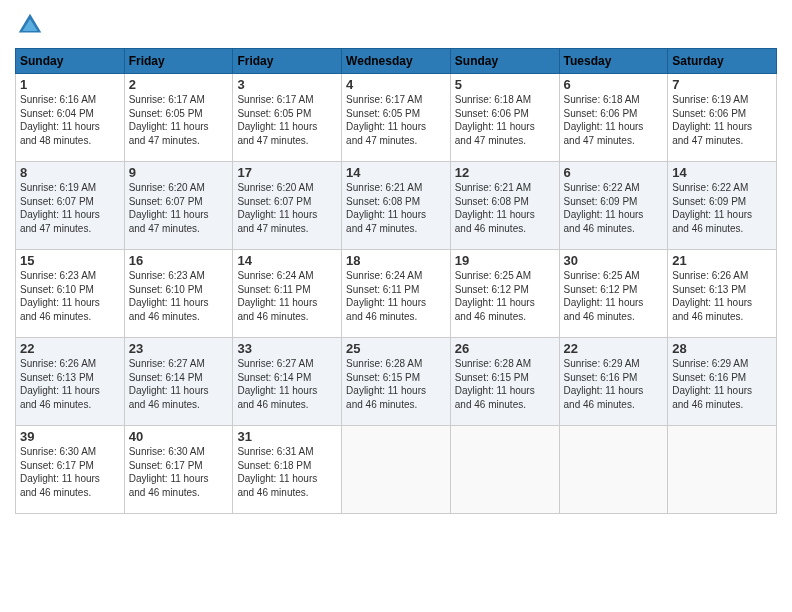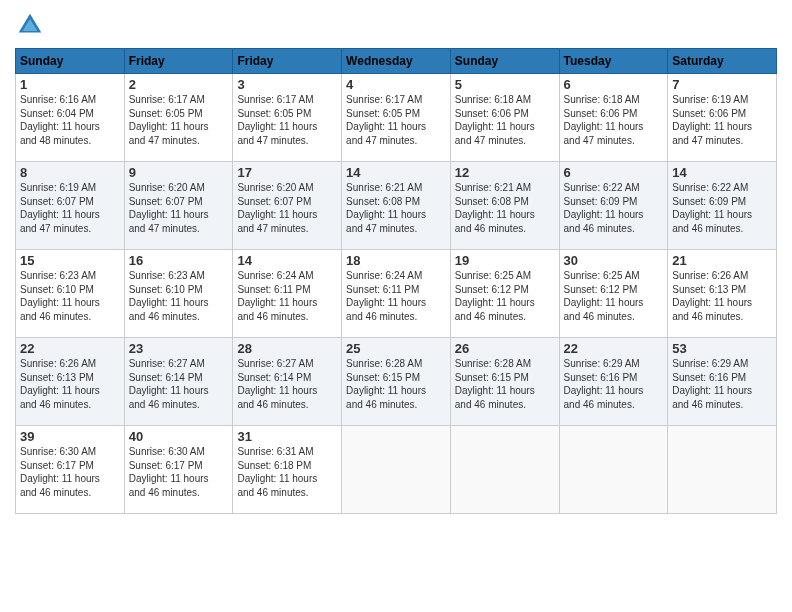--- a/index.html
+++ b/index.html
@@ -296,21 +296,21 @@
 and 46 minutes.</div>
           </td>
           <td>
             <span class="day-num">23</span>
             <div class="day-info" style="white-space: pre-line;">Sunrise: 6:27 AM
 Sunset: 6:14 PM
 Daylight: 11 hours
 and 46 minutes.</div>
           </td>
           <td>
-            <span class="day-num">28</span>
+            <span class="day-num">33</span>
             <div class="day-info" style="white-space: pre-line;">Sunrise: 6:27 AM
 Sunset: 6:14 PM
 Daylight: 11 hours
 and 46 minutes.</div>
           </td>
           <td>
             <span class="day-num">25</span>
             <div class="day-info" style="white-space: pre-line;">Sunrise: 6:28 AM
 Sunset: 6:15 PM
 Daylight: 11 hours
@@ -324,21 +324,21 @@
 and 46 minutes.</div>
           </td>
           <td>
             <span class="day-num">22</span>
             <div class="day-info" style="white-space: pre-line;">Sunrise: 6:29 AM
 Sunset: 6:16 PM
 Daylight: 11 hours
 and 46 minutes.</div>
           </td>
           <td>
-            <span class="day-num">53</span>
+            <span class="day-num">28</span>
             <div class="day-info" style="white-space: pre-line;">Sunrise: 6:29 AM
 Sunset: 6:16 PM
 Daylight: 11 hours
 and 46 minutes.</div>
           </td>
         </tr>
         <tr>
           <td>
             <span class="day-num">39</span>
             <div class="day-info" style="white-space: pre-line;">Sunrise: 6:30 AM

